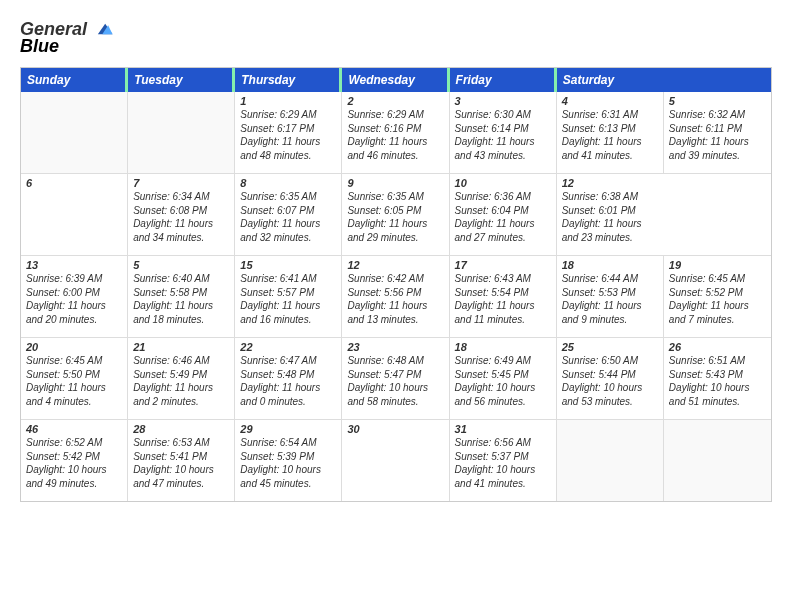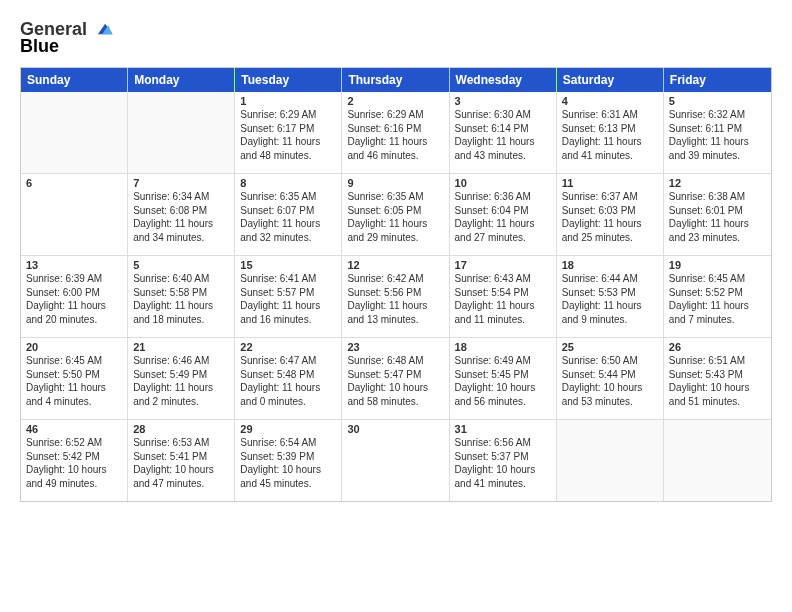--- a/index.html
+++ b/index.html
@@ -9,20 +9,21 @@
       width: 792px;
       height: 612px;
       overflow: hidden;
     }
     .page {
       width: 792px;
       height: 514px;
       padding: 18px 20px 12px 20px;
       display: flex;
       flex-direction: column;
+      font-style: italic;
     }
     .header {
       display: flex;
       justify-content: space-between;
       align-items: flex-start;
       margin-bottom: 10px;
     }
     .logo {
       display: flex;
       flex-direction: column;
@@ -61,21 +62,21 @@
     .cal-header {
       display: grid;
       grid-template-columns: repeat(7, 1fr);
       background: #2255cc;
     }
     .cal-header-cell {
       color: #fff;
       font-size: 12px;
       font-weight: bold;
       padding: 5px 6px;
-      border-right: 1px solid #86efac;
+      border-right: 3px solid #86efac;
       text-align: left;
     }
     .cal-header-cell:last-child { border-right: none; }
     .cal-body {
       flex: 1;
       display: flex;
       flex-direction: column;
     }
     .cal-row {
       display: grid;
@@ -124,26 +125,25 @@
     </div>
     <div class="title-section">
       <div class="month-title"></div>
       <div class="location"></div>
     </div>
   </div>
 
   <div class="calendar">
     <div class="cal-header">
     <div class="cal-header-cell">Sunday</div>
-        <div class="cal-header-cell">Monday</div>
         <div class="cal-header-cell">Tuesday</div>
         <div class="cal-header-cell">Thursday</div>
         <div class="cal-header-cell">Wednesday</div>
+        <div class="cal-header-cell">Friday</div>
         <div class="cal-header-cell">Saturday</div>
-        <div class="cal-header-cell">Friday</div>
       </div>
     <div class="cal-body">
     <div class="cal-row">
           <div class="cal-cell empty"></div>
           <div class="cal-cell empty"></div>
           <div class="cal-cell">
         <span class="cell-day">1</span>
         <div class="cell-info">
           Sunrise: 6:29 AM<br>
           Sunset: 6:17 PM<br>
@@ -213,28 +213,20 @@
       </div>
           <div class="cal-cell">
         <span class="cell-day">10</span>
         <div class="cell-info">
           Sunrise: 6:36 AM<br>
           Sunset: 6:04 PM<br>
           Daylight: 11 hours and 27 minutes.
         </div>
       </div>
           <div class="cal-cell">
-        <span class="cell-day">11</span>
-        <div class="cell-info">
-          Sunrise: 6:37 AM<br>
-          Sunset: 6:03 PM<br>
-          Daylight: 11 hours and 25 minutes.
-        </div>
-      </div>
-          <div class="cal-cell">
         <span class="cell-day">12</span>
         <div class="cell-info">
           Sunrise: 6:38 AM<br>
           Sunset: 6:01 PM<br>
           Daylight: 11 hours and 23 minutes.
         </div>
       </div>
         </div>
         <div class="cal-row">
           <div class="cal-cell">

